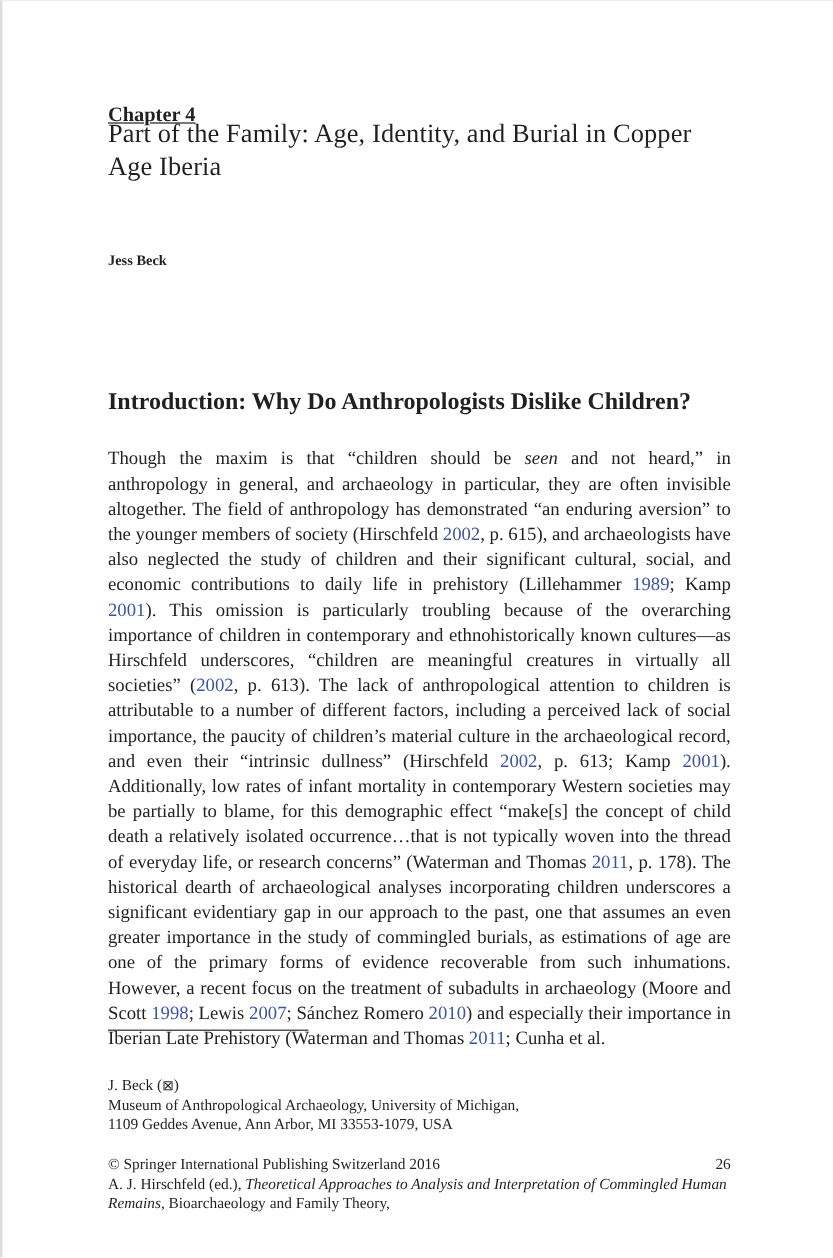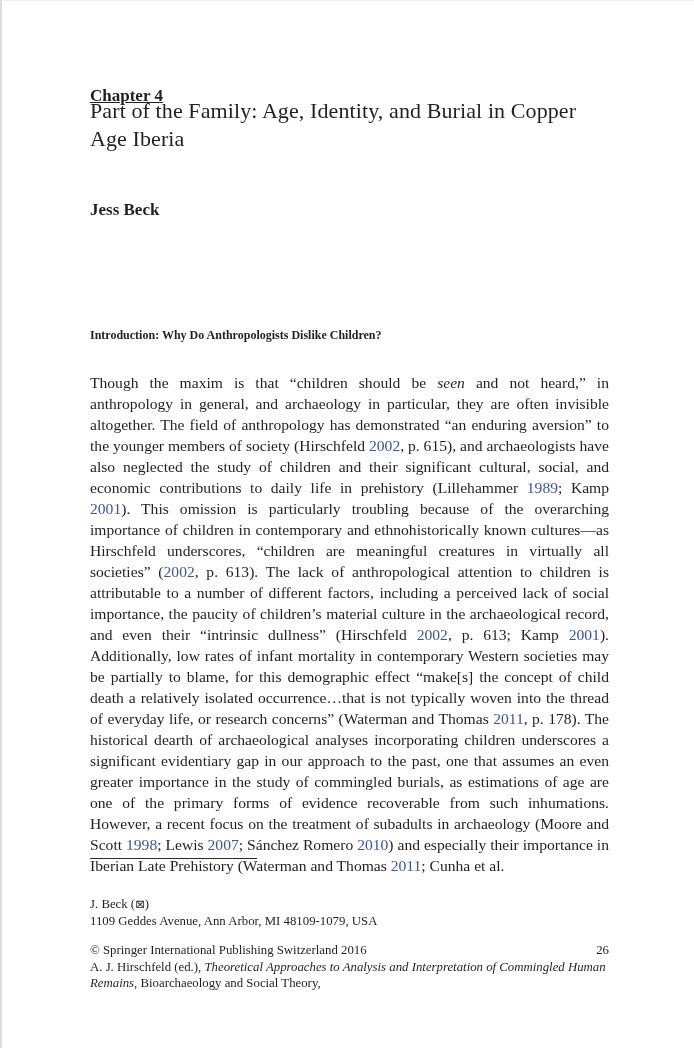--- a/index.html
+++ b/index.html
@@ -32,27 +32,27 @@
     text-decoration: underline;
   }
   .chapter-title {
     top: 96px;
     font-size: 22px;
     font-weight: normal;
     line-height: 28px;
     letter-spacing: 0.1px;
   }
   .author-name {
-    top: 199px;
-    font-size: 17px;
+    top: 209px;
+    font-size: 12px;
     font-weight: bold;
   }
   .section-heading {
     top: 323px;
-    font-size: 12px;
+    font-size: 20px;
     font-weight: bold;
     line-height: 22px;
     font-family: Liberation Serif, serif;
   }
   .body-paragraph {
     top: 371px;
     font-size: 15.6px;
     line-height: 21px;
     text-align: justify;
     text-justify: inter-word;
@@ -77,20 +77,21 @@
   }
   .footer-block {
     top: 941px;
     font-size: 12.8px;
     line-height: 16.5px;
   }
   .footer-first-line {
     display: flex;
     justify-content: space-between;
     align-items: flex-start;
+    margin-top: 20px;
   }
   .envelope-glyph {
     font-family: "DejaVu Sans", sans-serif;
     font-size: 11.5px;
   }
 </style>
 </head>
 <body>
 
 <div class="page">
@@ -102,24 +103,25 @@
   <div class="content-col author-name">Jess Beck</div>
 
   <h2 class="content-col section-heading" style="margin:0; position:absolute;">Introduction: Why Do Anthropologists Dislike Children?</h2>
 
   <p class="content-col body-paragraph" style="margin:0; position:absolute;"><span>Though the maxim is that “children should be </span><i>seen</i><span> and not heard,” in anthropology in general, and archaeology in particular, they are often invisible altogether. The field of anthropology has demonstrated “an enduring aversion” to the younger members of society (Hirschfeld </span><span class="cite">2002</span><span>, p. 615), and archaeologists have also neglected the study of children and their significant cultural, social, and economic contributions to daily life in prehistory (Lillehammer </span><span class="cite">1989</span><span>; Kamp </span><span class="cite">2001</span><span>). This omission is particularly troubling because of the overarching importance of children in contemporary and ethnohistorically known cultures—as Hirschfeld underscores, “children are meaningful creatures in virtually all societies” (</span><span class="cite">2002</span><span>, p. 613). The lack of anthropological attention to children is attributable to a number of different factors, including a perceived lack of social importance, the paucity of children’s material culture in the archaeological record, and even their “intrinsic dullness” (Hirschfeld </span><span class="cite">2002</span><span>, p. 613; Kamp </span><span class="cite">2001</span><span>). Additionally, low rates of infant mortality in contemporary Western societies may be partially to blame, for this demographic effect “make[s] the concept of child death a relatively isolated occurrence…that is not typically woven into the thread of everyday life, or research concerns” (Waterman and Thomas </span><span class="cite">2011</span><span>, p. 178). The historical dearth of archaeological analyses incorporating children underscores a significant evidentiary gap in our approach to the past, one that assumes an even greater importance in the study of commingled burials, as estimations of age are one of the primary forms of evidence recoverable from such inhumations. However, a recent focus on the treatment of subadults in archaeology (Moore and Scott </span><span class="cite">1998</span><span>; Lewis </span><span class="cite">2007</span><span>; Sánchez Romero </span><span class="cite">2010</span><span>) and especially their importance in Iberian Late Prehistory (Waterman and Thomas </span><span class="cite">2011</span><span>; Cunha et al.</span></p>
 
   <div class="footnote-rule"></div>
 
   <div class="content-col footnote-block">
     <div><span>J. Beck (</span><span class="envelope-glyph">⊠</span><span>)</span></div>
-    <div>1109 Geddes Avenue, Ann Arbor, MI 48109-1079, USA</div>
+    <div>Museum of Anthropological Archaeology, University of Michigan,</div>
+    <div>1109 Geddes Avenue, Ann Arbor, MI 33553-1079, USA</div>
   </div>
 
   <div class="content-col footer-block">
     <div class="footer-first-line">
       <span>© Springer International Publishing Switzerland 2016</span>
       <span>26</span>
     </div>
-    <div><span>A. J. Hirschfeld (ed.), </span><i>Theoretical Approaches to Analysis and Interpretation of Commingled Human Remains</i><span>, Bioarchaeology and Social Theory,</span></div>
+    <div><span>A. J. Hirschfeld (ed.), </span><i>Theoretical Approaches to Analysis and Interpretation of Commingled Human Remains</i><span>, Bioarchaeology and Family Theory,</span></div>
   </div>
 
 </div>
 
 </body></html>

